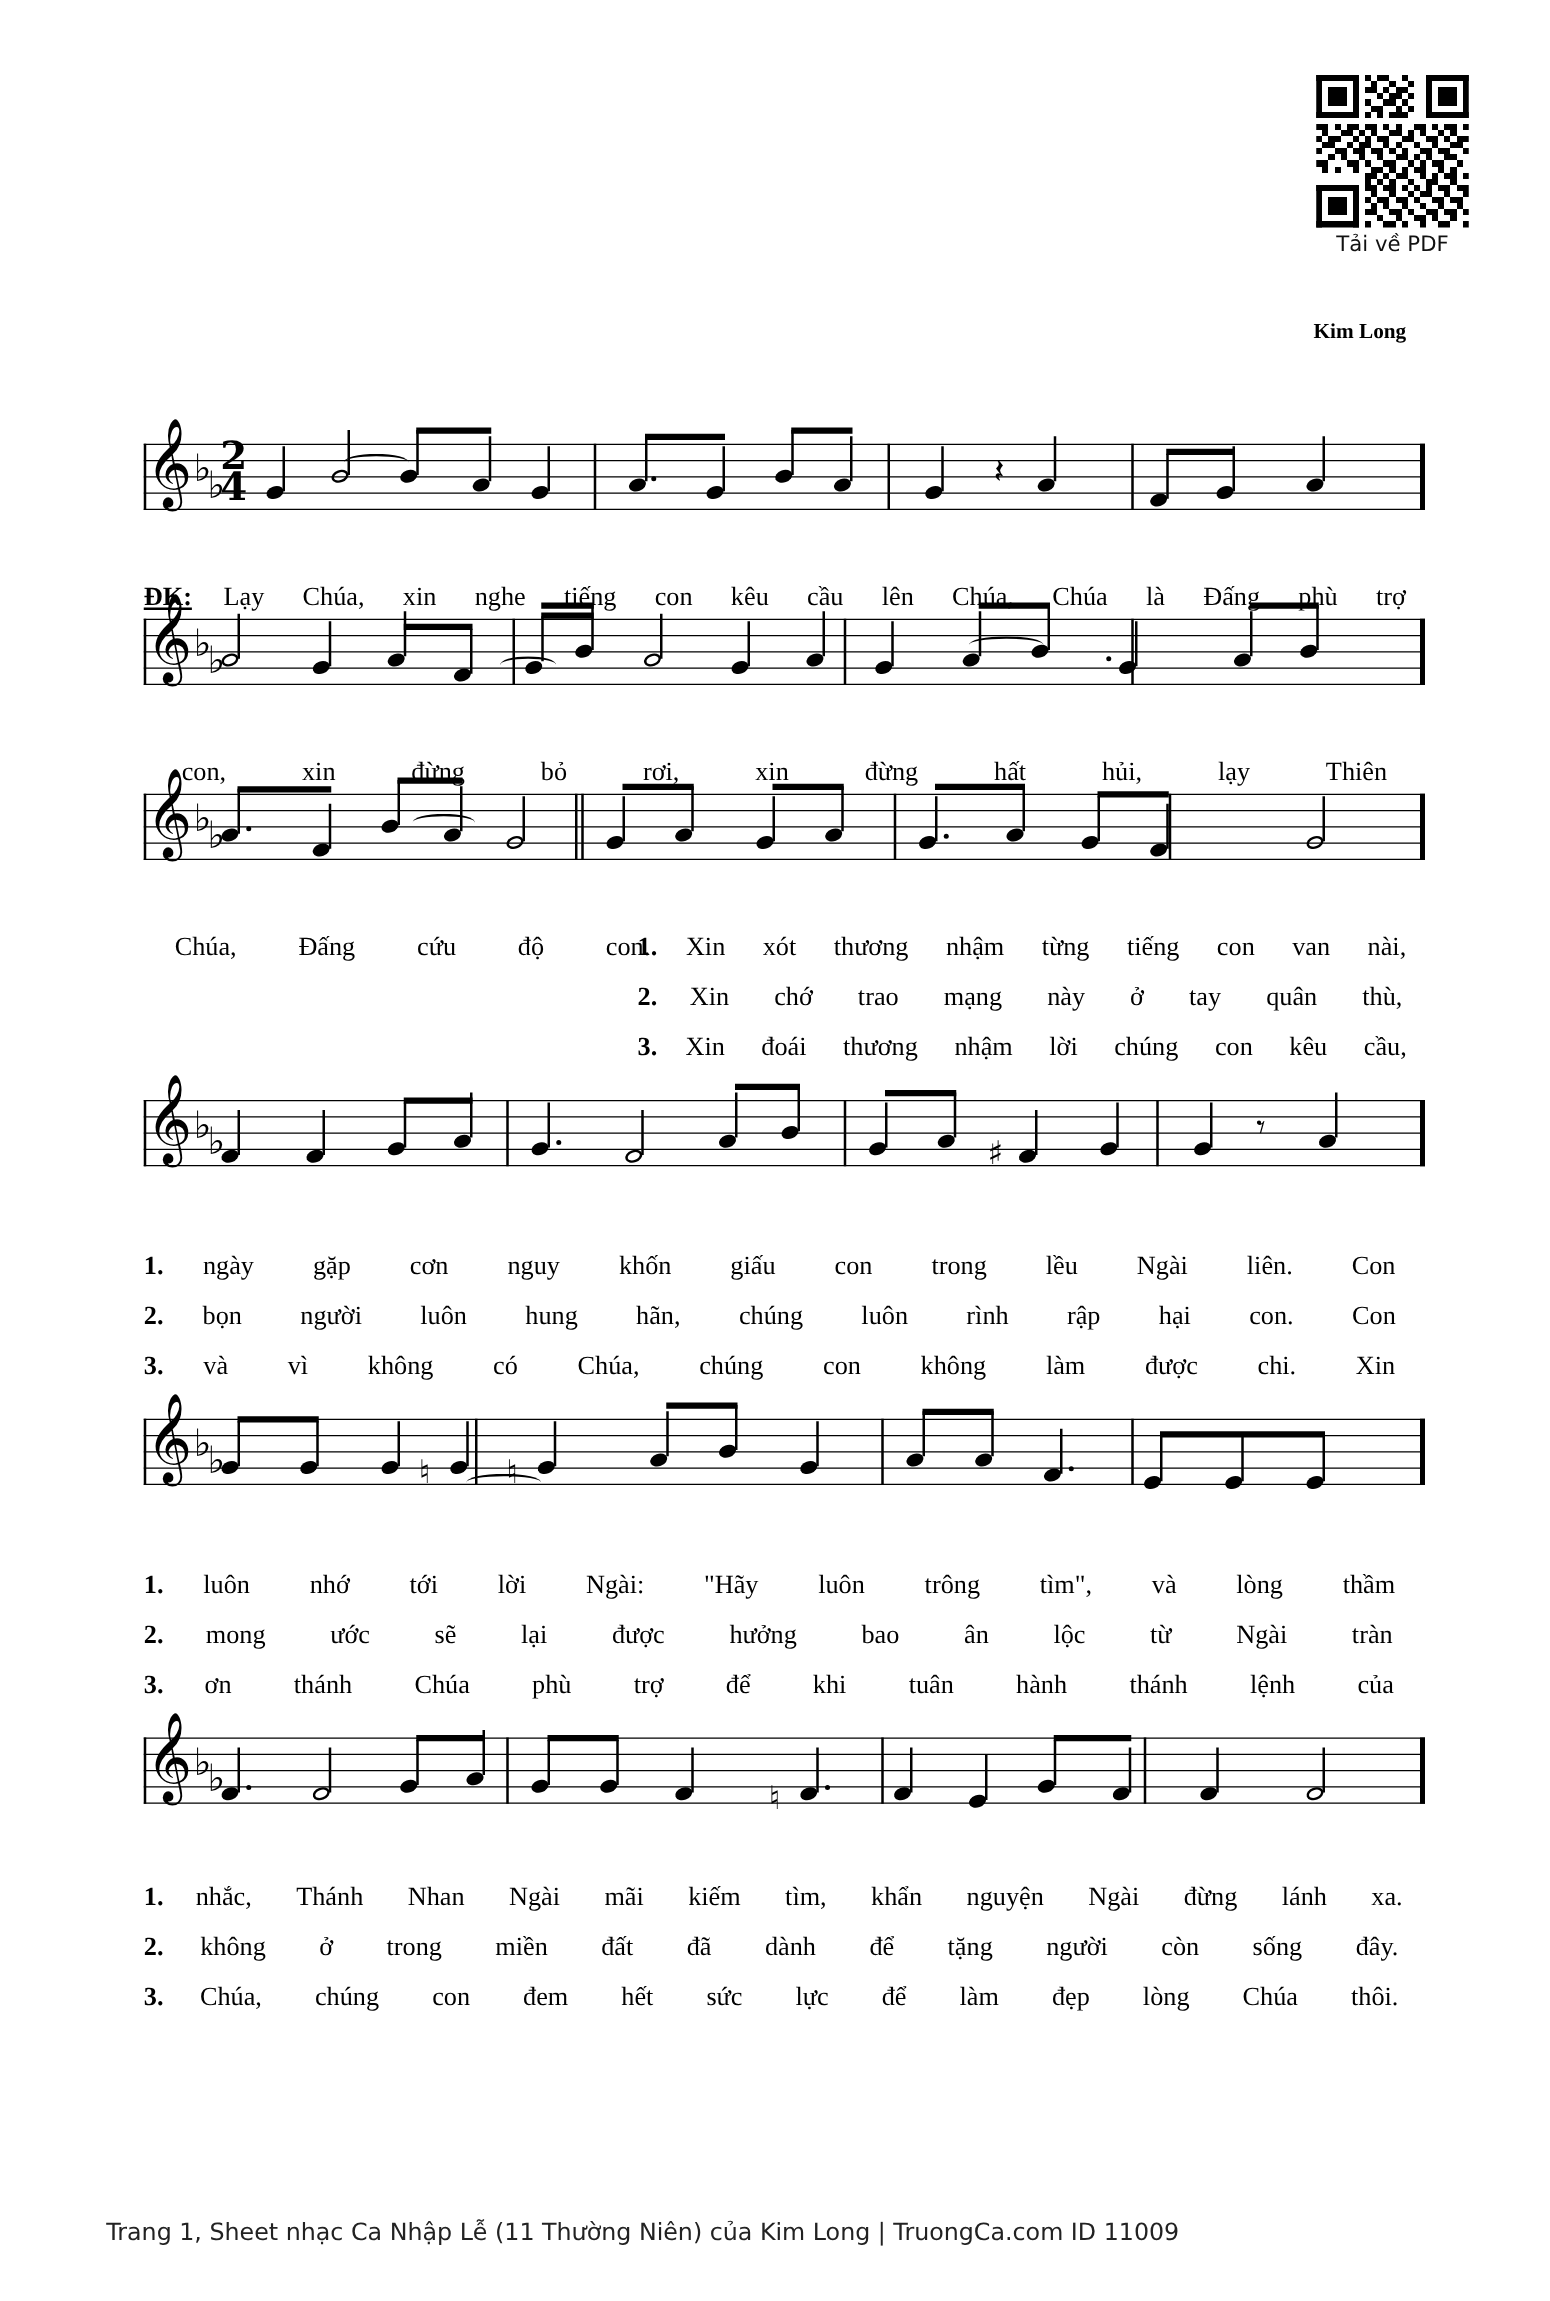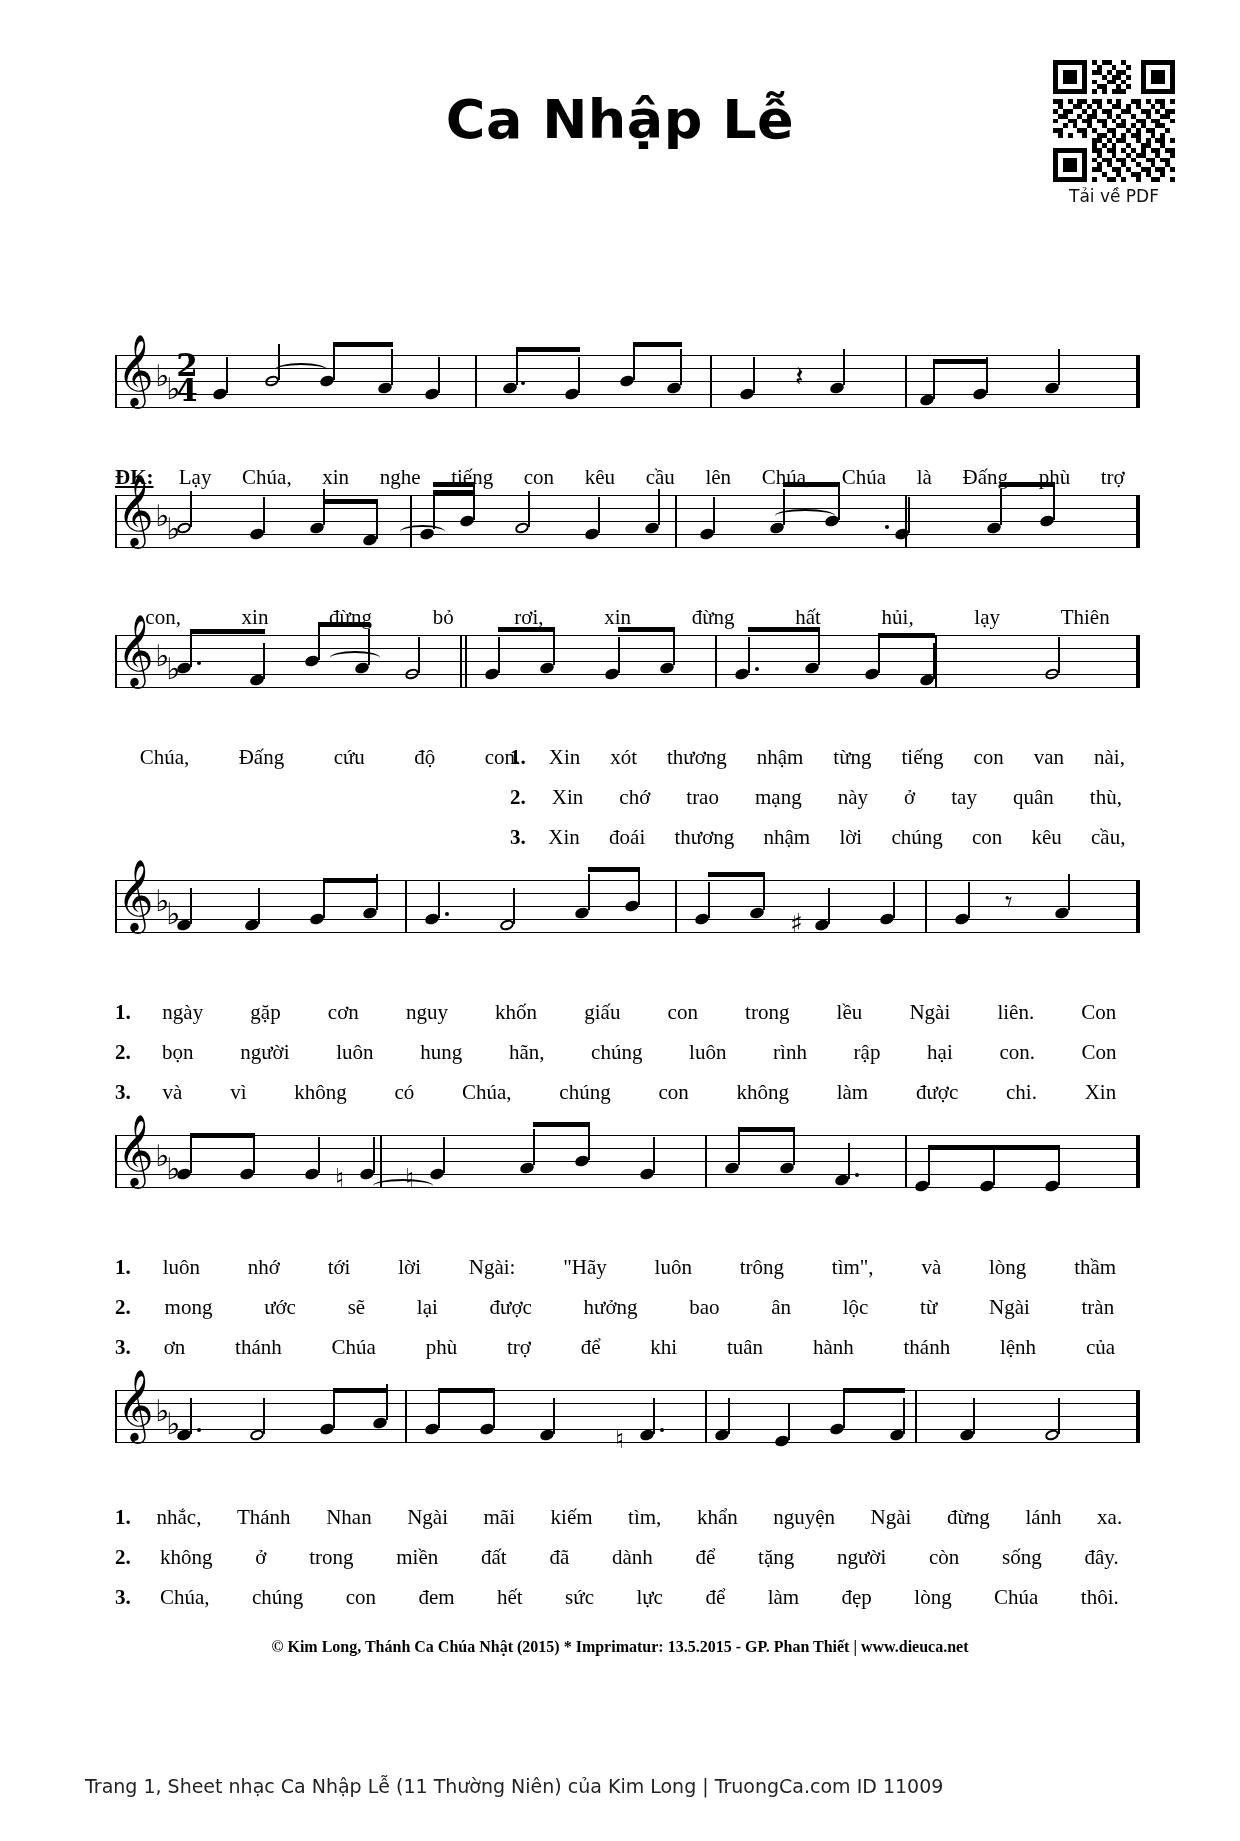--- a/index.html
+++ b/index.html
@@ -243,21 +243,21 @@
     font-size: 19px;
     color: #222;
   }
 </style>
 </head>
 <body>
 
 <div class="page">
   <div class="sheet">
 
-    <div class="title">Ca Nhập Lễ</div>
+    <div class="composer">Kim Long</div>
 
     <div class="qr-wrap">
       <svg class="qr" viewBox="0 0 25 25" shape-rendering="crispEdges">
         <rect width="25" height="25" fill="#ffffff"></rect>
         <g fill="#000000">
           <rect x="0" y="0" width="7" height="1"></rect>
             <rect x="0" y="6" width="7" height="1"></rect>
           <rect x="0" y="0" width="1" height="7"></rect>
             <rect x="6" y="0" width="1" height="7"></rect>
           <rect x="2" y="2" width="3" height="3"></rect>
@@ -962,17 +962,16 @@
       <span class="syl">sức</span>
       <span class="syl">lực</span>
       <span class="syl">để</span>
       <span class="syl">làm</span>
       <span class="syl">đẹp</span>
       <span class="syl">lòng</span>
       <span class="syl">Chúa</span>
       <span class="syl">thôi.</span>
     </div>
 
-    <div class="copyright">© Kim Long, Thánh Ca Chúa Nhật (2015) * Imprimatur: 13.5.2015 - GP. Phan Thiết | www.dieuca.net</div>
   </div>
 
   <div class="pagefoot">Trang 1, Sheet nhạc Ca Nhập Lễ (11 Thường Niên) của Kim Long  |  TruongCa.com ID 11009</div>
 </div>
 
 </body></html>

